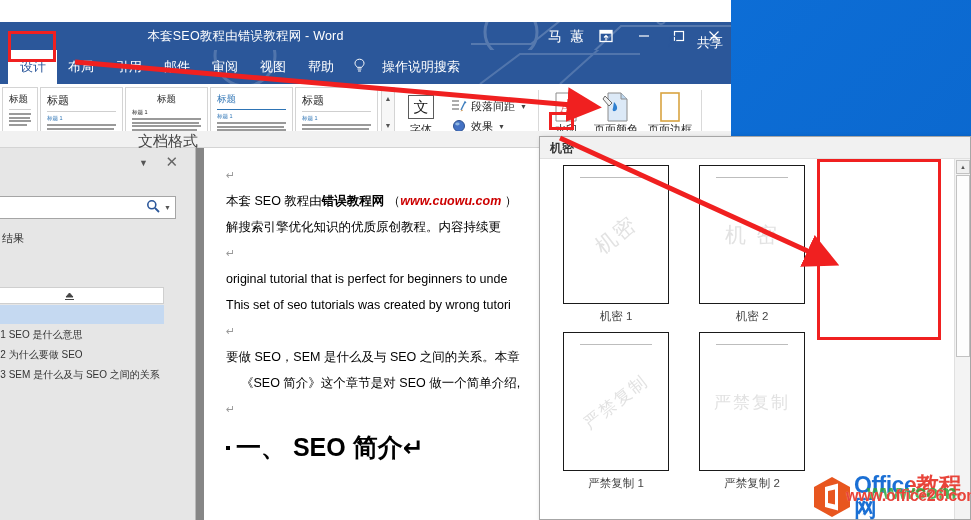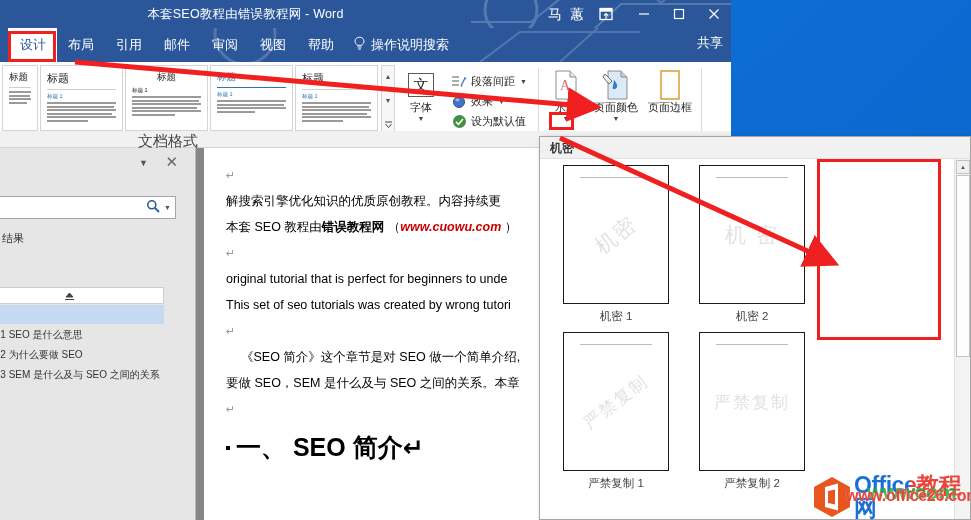--- a/index.html
+++ b/index.html
@@ -20,20 +20,21 @@
   
   .word-window {
     position: absolute; left: 0; top: 0; width: 731px; height: 520px;
     background: #ffffff; overflow: hidden;
   }
 
   
   .titlebar {
     position: relative; height: 28px; background: #2b579a;
     color: #ffffff;
+    margin-top: 22px;
   }
   .titlebar-deco { position: absolute; inset: 0; overflow: hidden; opacity: .20; }
   .titlebar-deco svg { position: absolute; right: 0; top: -8px; }
   .title-text {
     position: absolute; left: 0; right: 0; top: 0; height: 28px;
     line-height: 28px; text-align: center;
     font-size: 12.5px; color: #fff; letter-spacing: .2px;
     padding-right: 240px;
   }
   .user-name {
@@ -54,33 +55,33 @@
   }
   .tabstrip-deco { position: absolute; inset: 0; overflow: hidden; opacity: .18; pointer-events:none;}
   .tab {
     height: 34px; line-height: 34px; padding: 0 11px;
     font-size: 13px; color: #ffffff; white-space: nowrap; position: relative;
   }
   .tab.active { background: #ffffff; color: #2b579a; font-weight: normal; padding-left: 12px; }
   .tab.first { margin-left: 8px; }
   .tab-spacer { flex: 1; }
   .tellme {
-    display: flex; align-items: center; gap: 5px;
+    display: flex; align-items: center; gap: 16px;
     height: 34px; padding: 0 8px; font-size: 13px; color: #fff;
   }
   .share-btn {
     position: absolute; right: 8px; top: 34px;
     display: flex; align-items: center; gap: 14px;
     font-size: 13px; color: #fff; z-index: 5;
   }
 
   
   .ribbon {
     position: relative; height: 76px; background: #ffffff;
-    border-bottom: 6px solid #c2410c;
+    border-bottom: 1px solid #c2410c;
     display: flex; align-items: stretch;
   }
   .rb-group { display: flex; align-items: stretch; padding: 2px 0; }
   .rb-sep { width: 1px; background: #d9d9d9; margin: 6px 4px; }
 
   
   .style-gallery {
     display: flex; align-items: stretch; padding: 3px 0 3px 2px; overflow: hidden;
   }
   .style-thumb {
@@ -527,33 +528,33 @@
         <div class="nav-sel"></div>
         <div class="nav-item" style="top:180px">1.1 SEO 是什么意思</div>
         <div class="nav-item" style="top:200px">1.2 为什么要做 SEO</div>
         <div class="nav-item" style="top:220px">1.3 SEM 是什么及与 SEO 之间的关系</div>
       </div>
 
       <div class="doc-scroll">
         <div class="doc-page">
           <div class="doc-p"><span class="pilcrow">↵</span></div>
 
-          <div class="doc-p">解搜索引擎优化知识的优质原创教程。内容持续更</div>
-
           <div class="doc-p">
             <span>本套 SEO 教程由</span><span class="doc-bold">错误教程网</span><span> （</span><span class="doc-link">www.cuowu.com</span><span> ）</span>
           </div>
+
+          <div class="doc-p">解搜索引擎优化知识的优质原创教程。内容持续更</div>
           <div class="doc-p"><span class="pilcrow">↵</span></div>
 
           <div class="doc-p">original tutorial that is perfect for beginners to unde</div>
           <div class="doc-p">This set of seo tutorials was created by wrong tutori</div>
           <div class="doc-p"><span class="pilcrow">↵</span></div>
 
+          <div class="doc-p">要做 SEO，SEM 是什么及与 SEO 之间的关系。本章</div>
           <div class="doc-p indent">《SEO 简介》这个章节是对 SEO 做一个简单介绍,</div>
-          <div class="doc-p">要做 SEO，SEM 是什么及与 SEO 之间的关系。本章</div>
           <div class="doc-p"><span class="pilcrow">↵</span></div>
 
           <div class="doc-h1">一、 SEO 简介↵</div>
 
         </div>
         <div class="doc-vscroll"></div>
       </div>
     </div>
   </div>
 

